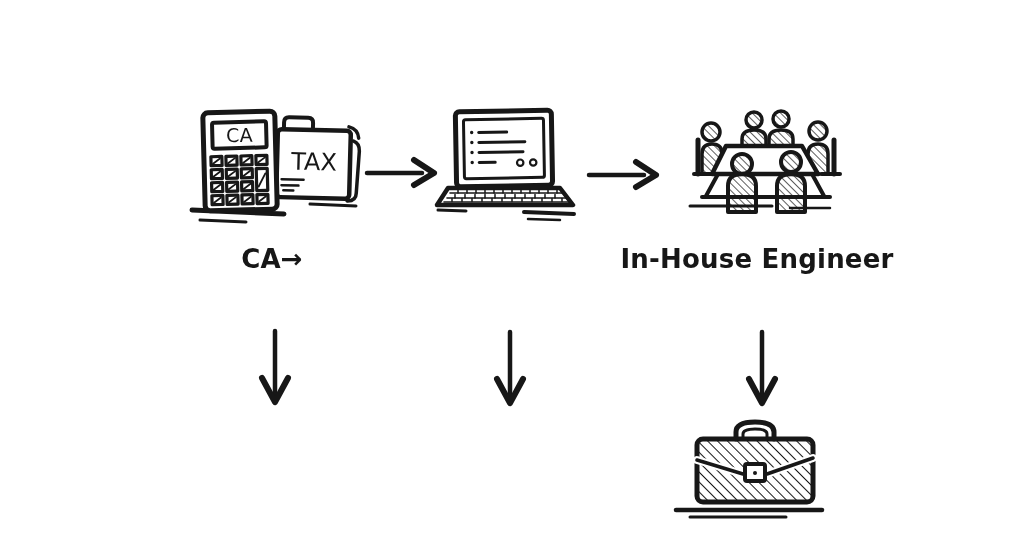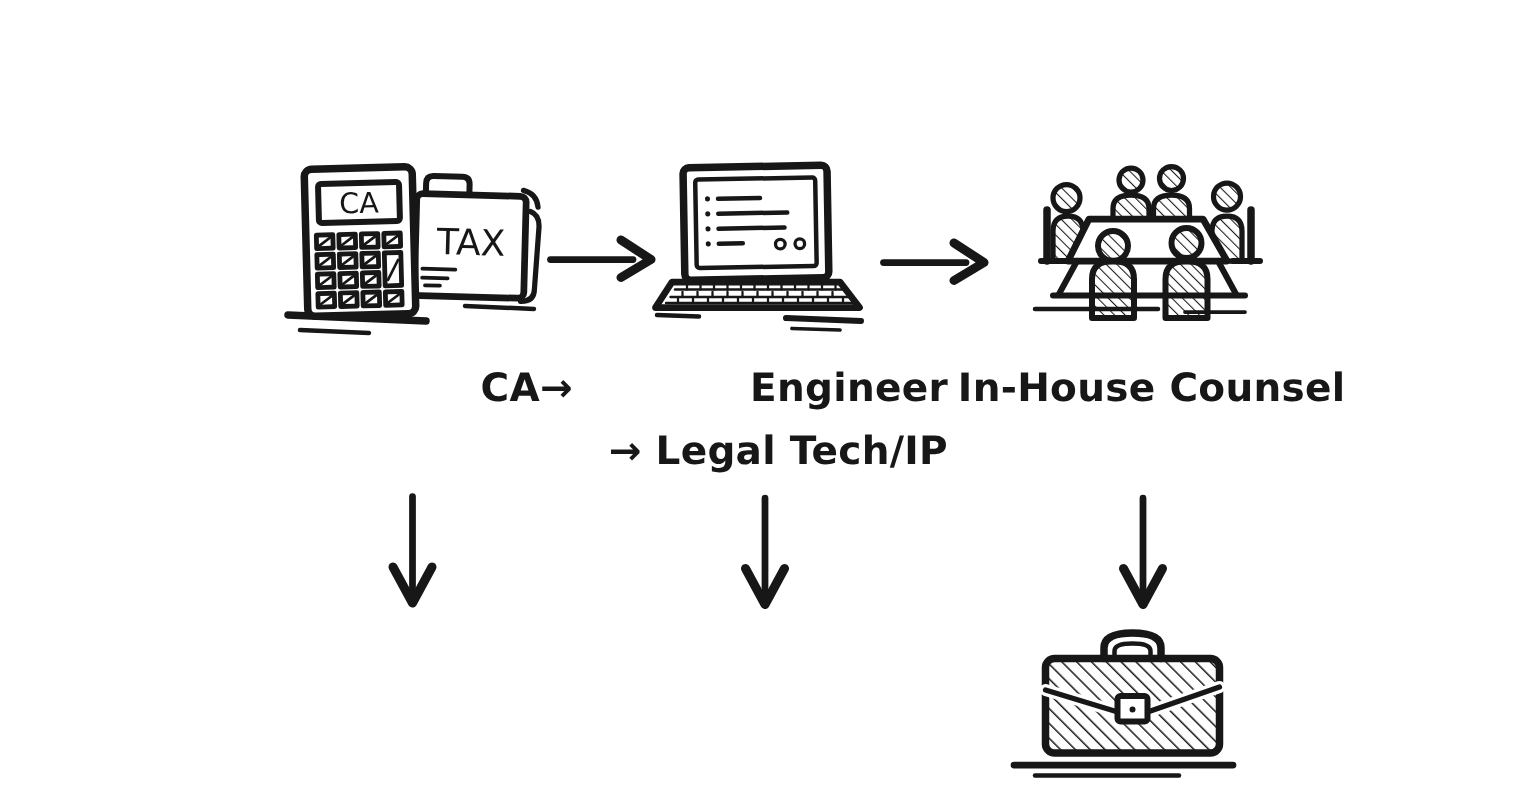--- a/index.html
+++ b/index.html
@@ -1,19 +1,19 @@
 <!DOCTYPE html>
 <html><head>
 <meta charset="utf-8">
 <style>
   html,body{margin:0;padding:0;background:#ffffff;}
   .canvas{position:relative;width:1024px;height:536px;background:#ffffff;overflow:hidden;
           font-family:"DejaVu Sans","Liberation Sans",sans-serif;}
   .abs{position:absolute;}
-  .label{color:#171717;text-align:right;font-size:26px;line-height:42px;font-weight:600;
+  .label{color:#171717;text-align:center;font-size:26px;line-height:42px;font-weight:600;
          letter-spacing:.2px;white-space:nowrap;}
   svg{display:block;overflow:visible;}
 </style>
 </head>
 <body>
 
 <div class="canvas">
 
   <div class="abs" style="left:190px;top:96px;width:178px;height:132px;">
     <svg viewBox="0 0 178 132" width="178" height="132">
@@ -155,27 +155,23 @@
         <path d="M18 116 H100" stroke-width="3"></path>
         <path d="M118 118 h40" stroke-width="2.5"></path>
       </g>
     </svg>
   </div>
 
   <div class="abs label" style="left:162px;top:238px;width:220px;">
     <div>CA→</div>
   </div>
 
-  <div class="abs label" style="left:372px;top:238px;width:260px;">
-    <div>Engineer</div>
-    <div>→ Legal Tech/IP</div>
-  </div>
 
   <div class="abs label" style="left:617px;top:238px;width:280px;">
-    <div>In-House Counsel</div>
+    <div>In-House Engineer</div>
   </div>
 
   <div class="abs" style="left:257px;top:326px;width:36px;height:88px;">
     <svg viewBox="0 0 36 88" width="36" height="88">
       <g stroke="#171717" fill="none" stroke-linecap="round" stroke-linejoin="round">
         <path d="M18 5 V70" stroke-width="4.5"></path>
         <path d="M5 52 L18 76 L31 52" stroke-width="6"></path>
       </g>
     </svg>
   </div>

